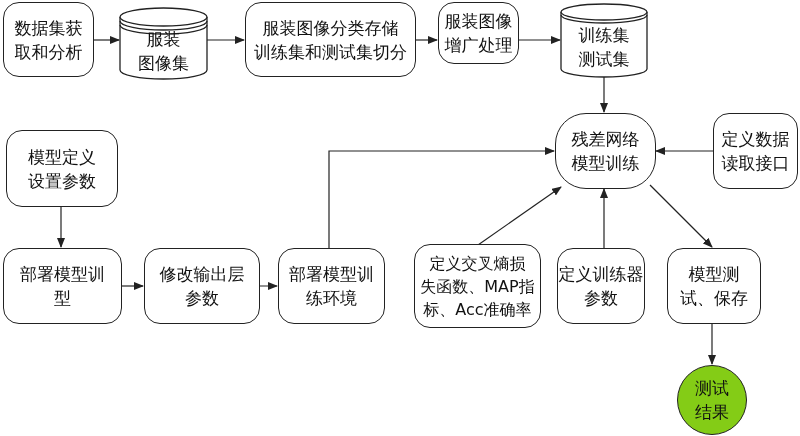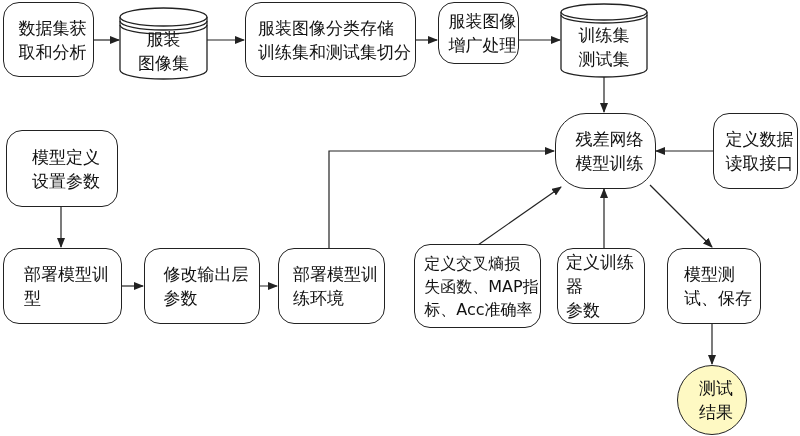--- a/index.html
+++ b/index.html
@@ -2,26 +2,26 @@
 <html><head>
   <meta charset="utf-8">
   <style>
     html, body { margin: 0; padding: 0; background: #ffffff; }
     body { width: 800px; height: 436px; position: relative; overflow: hidden;
            font-family: "DejaVu Sans", "Liberation Sans", sans-serif; }
     #canvas { position: absolute; left: 0; top: 0; }
     .node {
       position: absolute; box-sizing: border-box;
       display: flex; align-items: center; justify-content: center;
-      color: #111;
-      font-size: 17px; line-height: 24px; padding-left: 8px;
+      text-align: center; color: #111;
+      font-size: 17px; line-height: 24px;
     }
     .rbox { border: 1.3px solid #222; border-radius: 16px; background: #fff; }
     .label { white-space: pre-line; }
-    .circle { border: 1.3px solid #222; border-radius: 50%; background: #fef9c3; }
+    .circle { border: 1.3px solid #222; border-radius: 50%; background: #84cc16; }
     .cyl-label { position: absolute; text-align: center; font-size: 17px; line-height: 24px;
                  color: #111; white-space: pre-line; display: flex; align-items: center; justify-content: center; }
   </style>
 </head>
 <body>
 
 <svg id="canvas" width="800" height="436" viewBox="0 0 800 436">
   <defs>
     <marker id="arrow" markerWidth="10" markerHeight="8" refX="9" refY="4" orient="auto" markerUnits="userSpaceOnUse">
       <path d="M0,0 L10,4 L0,8 Z" fill="#222"></path>

